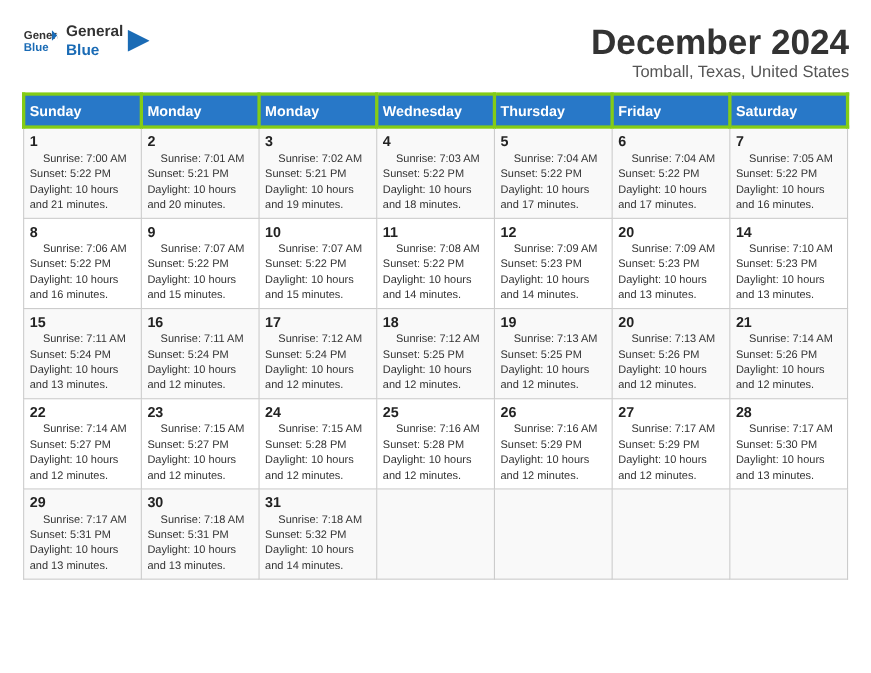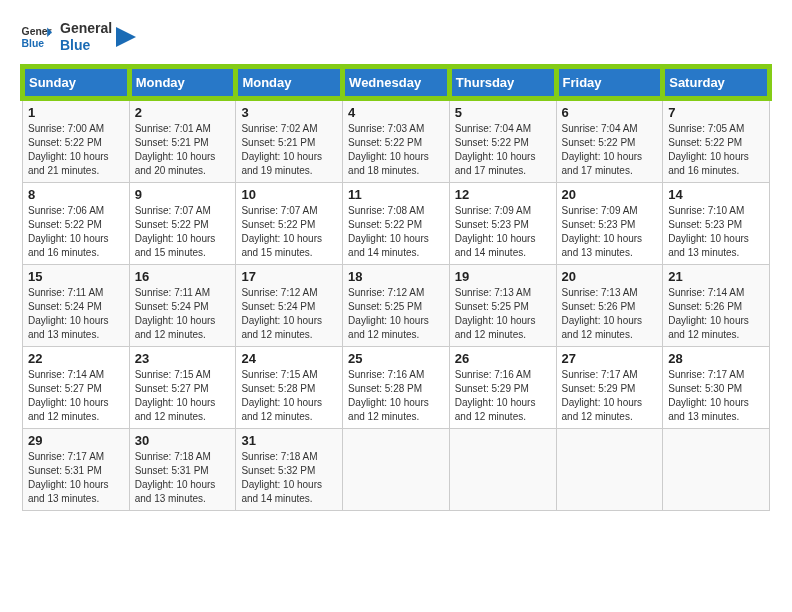--- a/index.html
+++ b/index.html
@@ -42,21 +42,21 @@
       border-collapse: collapse;
       font-size: 11px;
     }
     thead tr th {
       background-color: #2878c8;
       color: #fff;
       padding: 6px 4px;
       text-align: left;
       font-size: 13px;
       font-weight: bold;
-      border: 5px solid #84cc16;
+      border: 3px solid #84cc16;
     }
     tbody tr td {
       border: 1px solid #ccc;
       padding: 4px 5px;
       vertical-align: top;
       width: calc(100% / 7);
       background: #fff;
     }
     tbody tr:nth-child(odd) td {
       background: #f9f9f9;
@@ -65,20 +65,21 @@
       font-size: 13px;
       font-weight: bold;
       color: #222;
       display: block;
       margin-bottom: 2px;
     }
     .day-info {
       font-size: 10px;
       color: #333;
       line-height: 1.4;
+      margin-left: 12px;
     }
     td.empty {
       background: #f0f0f0;
     }
   </style>
 </head>
 <body>
 
 <div class="header-area">
   <div class="logo">
@@ -87,20 +88,24 @@
       <text x="2" y="32" font-size="13" font-weight="bold" fill="#1a6bb5" font-family="Arial">Blue</text>
       <polygon points="34,8 40,14 34,20" fill="#1a6bb5"></polygon>
     </svg>
     <div style="display:flex; flex-direction:column; margin-left:4px;">
       <span style="font-size:14px; font-weight:bold; color:#333; line-height:1.2;">General</span>
       <span style="font-size:14px; font-weight:bold; color:#1a6bb5; line-height:1.2;">Blue</span>
     </div>
     <svg width="20" height="20" viewBox="0 0 20 20">
       <polygon points="0,0 20,10 0,20" fill="#1a6bb5"></polygon>
     </svg>
+  </div>
+  <div class="title-area">
+    <div class="main-title">December 2024</div>
+    <div class="subtitle">Tomball, Texas, United States</div>
   </div>
 </div>
 
 <table>
   <thead>
     <tr>
     <th>Sunday</th>
         <th>Monday</th>
         <th>Monday</th>
         <th>Wednesday</th>

